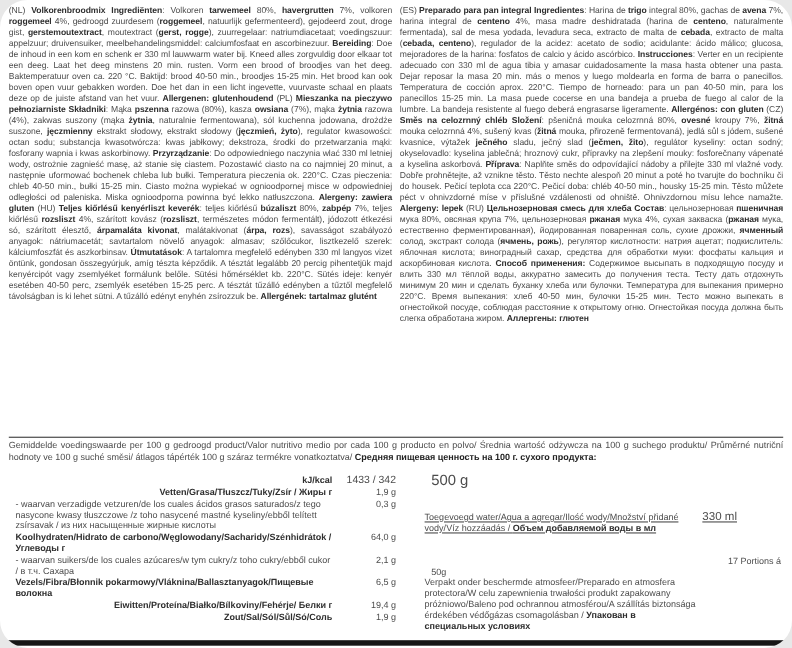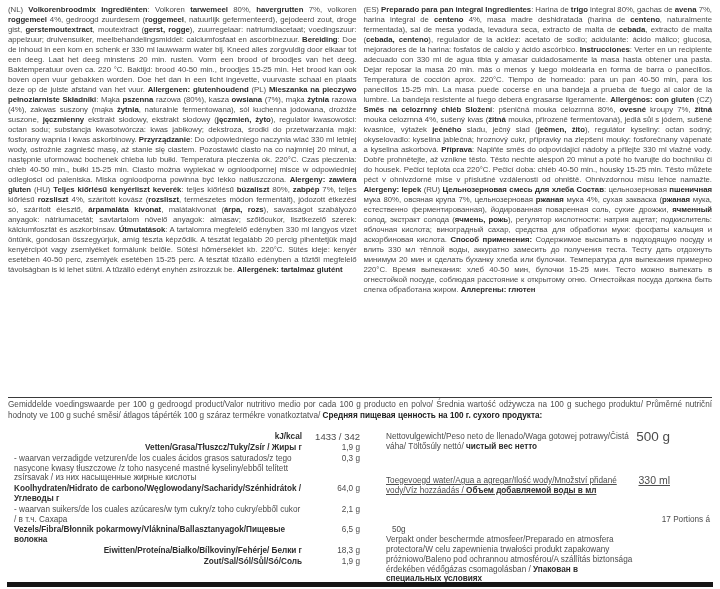--- a/index.html
+++ b/index.html
@@ -1,19 +1,20 @@
 <!DOCTYPE html>
 <html><head>
 <meta charset="utf-8">
 <style>
   html,body{margin:0;padding:0;background:#e8e8e8;}
   .page{
     width:720px;height:589px;background:#ffffff;overflow:hidden;
     font-family:"Liberation Sans",sans-serif;color:#4c4c4c;position:relative;
     box-sizing:border-box;
+    border-radius:25px;
   }
   .ingredients{display:flex;gap:7px;padding:5px 8px 0 8px;height:388px;overflow:hidden;}
   .ing-col{flex:1;font-size:7.8px;line-height:10px;text-align:justify;letter-spacing:-0.05px;}
   .ing-col b{color:#2e2e2e;}
   .rule{border:none;border-top:1.4px solid #3a3a3a;margin:4px 8px 2px 8px;}
   .table-header{font-size:8.2px;line-height:10.6px;margin:2px 8px 3px 8px;text-align:justify;}
   .table-header b{color:#222;}
   .table-cols{display:flex;padding:0 8px;}
   .nutri-col{width:352px;flex:none;padding-top:8px;}
   .info-col{flex:1;margin-left:26px;padding-top:8px;position:relative;}
@@ -71,30 +72,29 @@
           <div class="nrow">
             <div class="nlabel">- waarvan suikers/de los cuales azúcares/w tym cukry/z toho cukry/ebből cukor / в т.ч. Сахара</div>
             <div class="nvalue">2,1 g</div>
           </div>
           <div class="nrow bold">
             <div class="nlabel">Vezels/Fibra/Błonnik pokarmowy/Vláknina/Ballasztanyagok/Пищевые волокна</div>
             <div class="nvalue">6,5 g</div>
           </div>
           <div class="nrow bold">
             <div class="nlabel">Eiwitten/Proteína/Białko/Bílkoviny/Fehérje/ Белки г</div>
-            <div class="nvalue">18,3 g</div>
+            <div class="nvalue">19,4 g</div>
           </div>
           <div class="nrow bold">
             <div class="nlabel">Zout/Sal/Sól/Sůl/Só/Соль</div>
             <div class="nvalue">1,9 g</div>
           </div>
         </div>
       <div class="info-col" id="info-rows">
           <div class="irow v-lg">
-            <div class="ilabel">Nettovulgewicht/Peso neto de llenado/Waga gotowej potrawy/Čistá váha/ Töltősúly nettó/ <b>чистый вес нетто</b></div>
             <div class="ivalue">500 g</div>
           </div>
           <div class="irow v-md">
             <div class="ilabel">Toegevoegd water/Agua a agregar/Ilość wody/Množství přidané vody/Víz hozzáadás / <b>Объем добавляемой воды в мл</b></div>
             <div class="ivalue">330 ml</div>
           </div>
           <div class="portions-note">17 Portions á</div>
           <div class="irow v-sm">
             <div class="ivalue">50g</div>
           </div>

